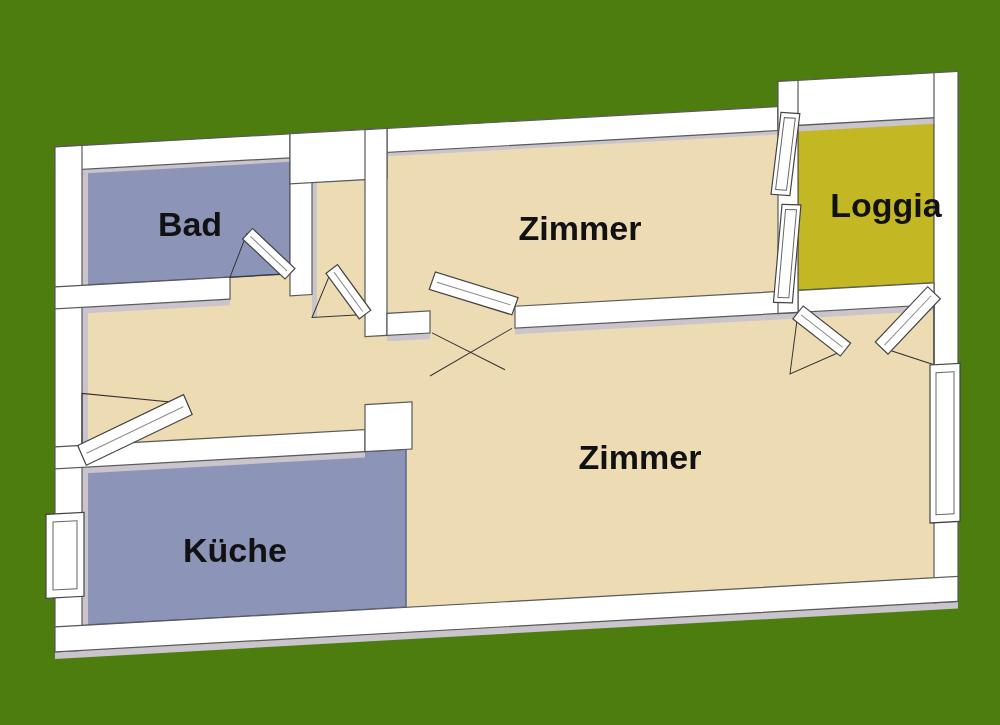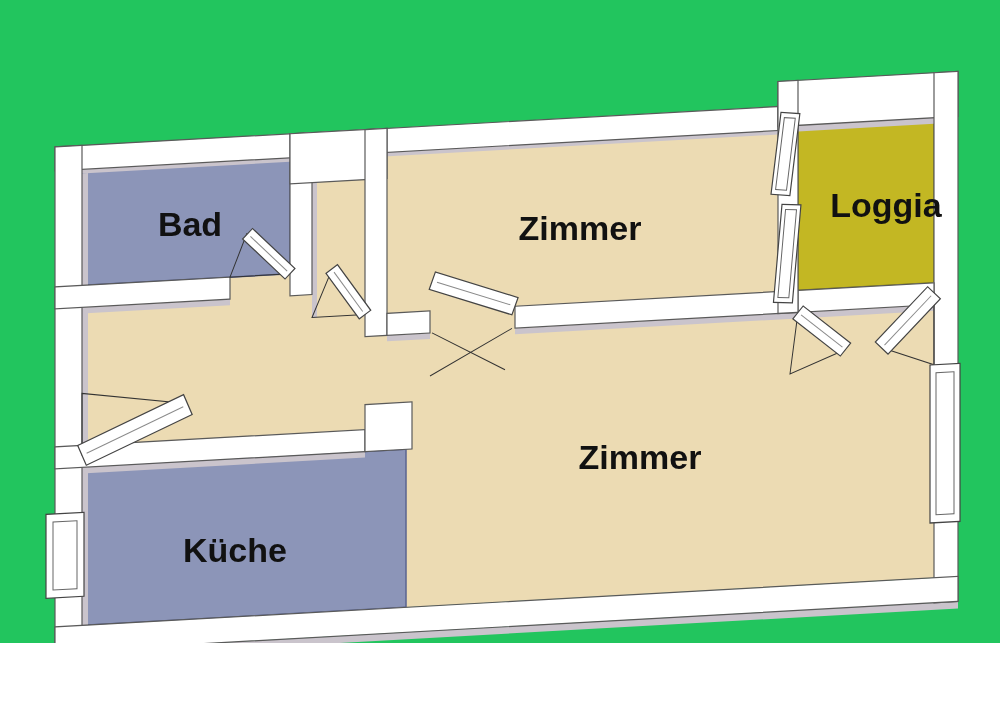--- a/index.html
+++ b/index.html
@@ -1,16 +1,16 @@
 <!DOCTYPE html>
 <html><head>
 <meta charset="utf-8">
 <style>
   html,body{margin:0;padding:0;background:#ffffff;}
-  .stage{position:relative;width:1000px;height:643px;background:#22c55e;overflow:hidden;}
+  .stage{position:relative;width:1000px;height:725px;background:#4d7c0f;overflow:hidden;}
   .wall{fill:#ffffff;stroke:#5a5a5a;stroke-width:1.2;}
   .shade{fill:#cac4cc;stroke:none;}
   .leaf{fill:#ffffff;stroke:#444444;stroke-width:1.2;}
   .leafline{stroke:#8a8a8a;stroke-width:1;}
   .swing{fill:none;stroke:#333333;stroke-width:1;}
   .frame{fill:none;stroke:#666666;stroke-width:1;}
   .lbl{font-family:"Liberation Sans",sans-serif;font-size:34px;font-weight:600;fill:#111111;text-anchor:middle;}
 </style>
 </head>
 <body>

